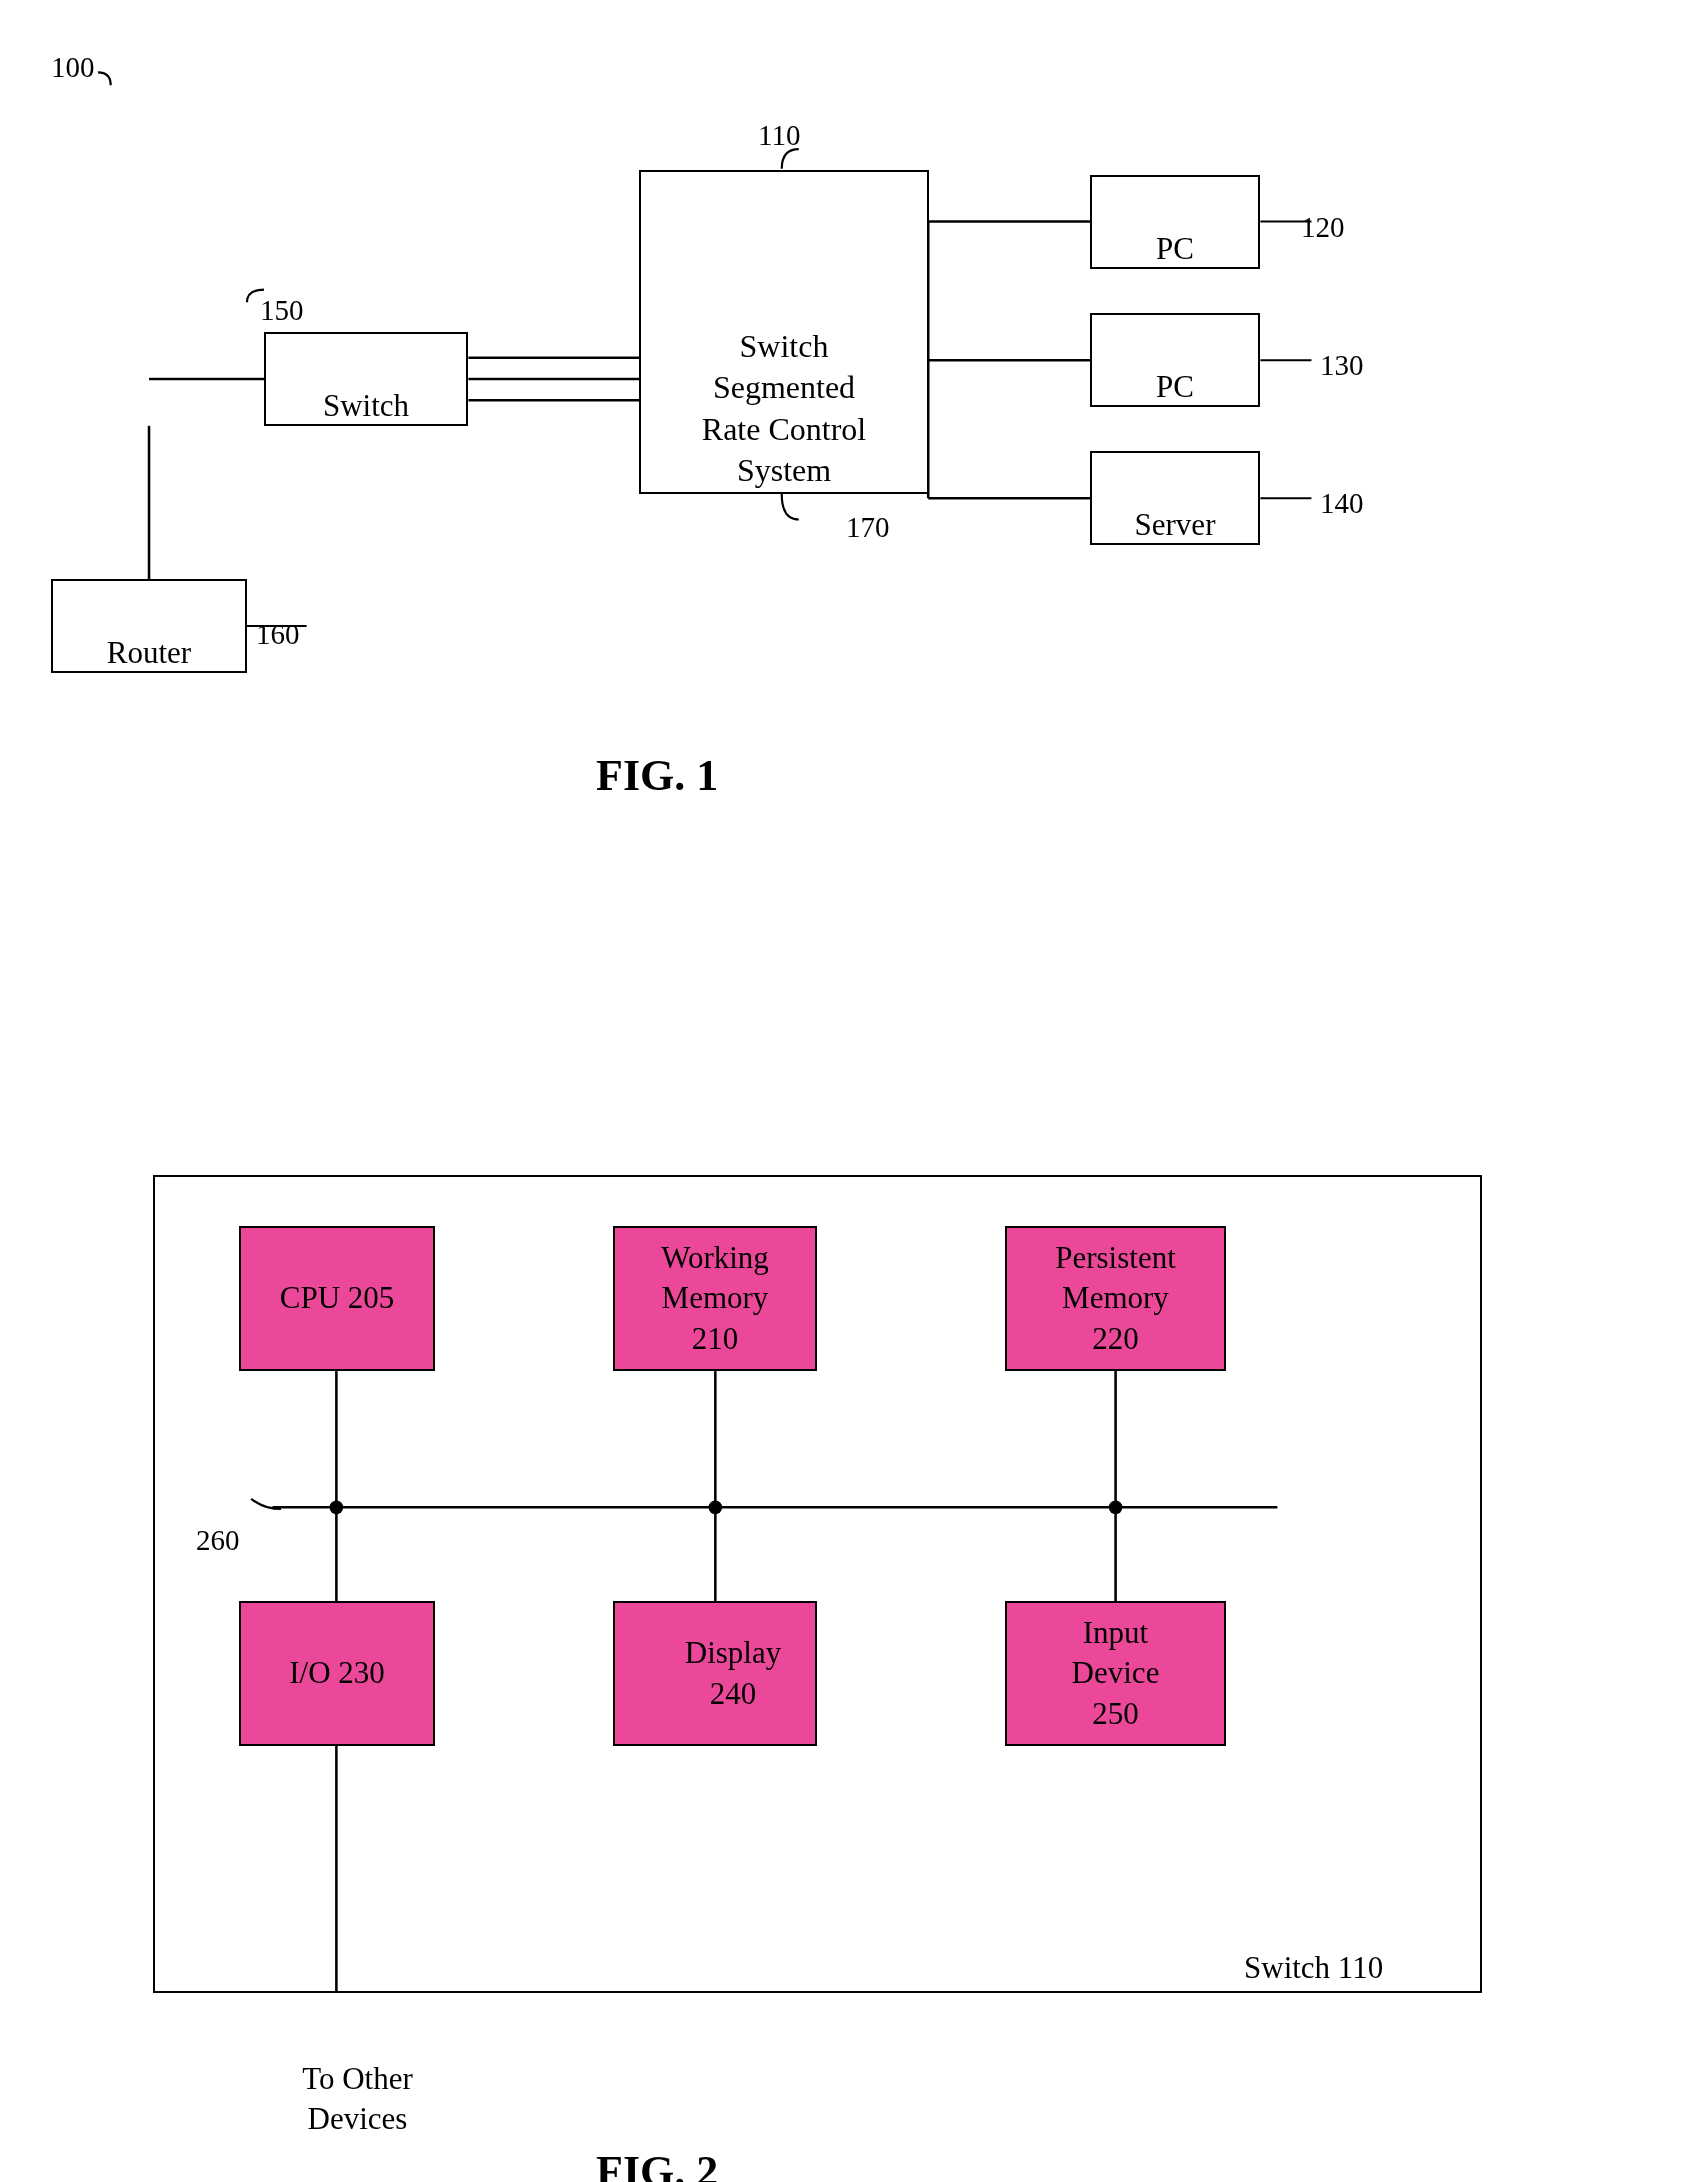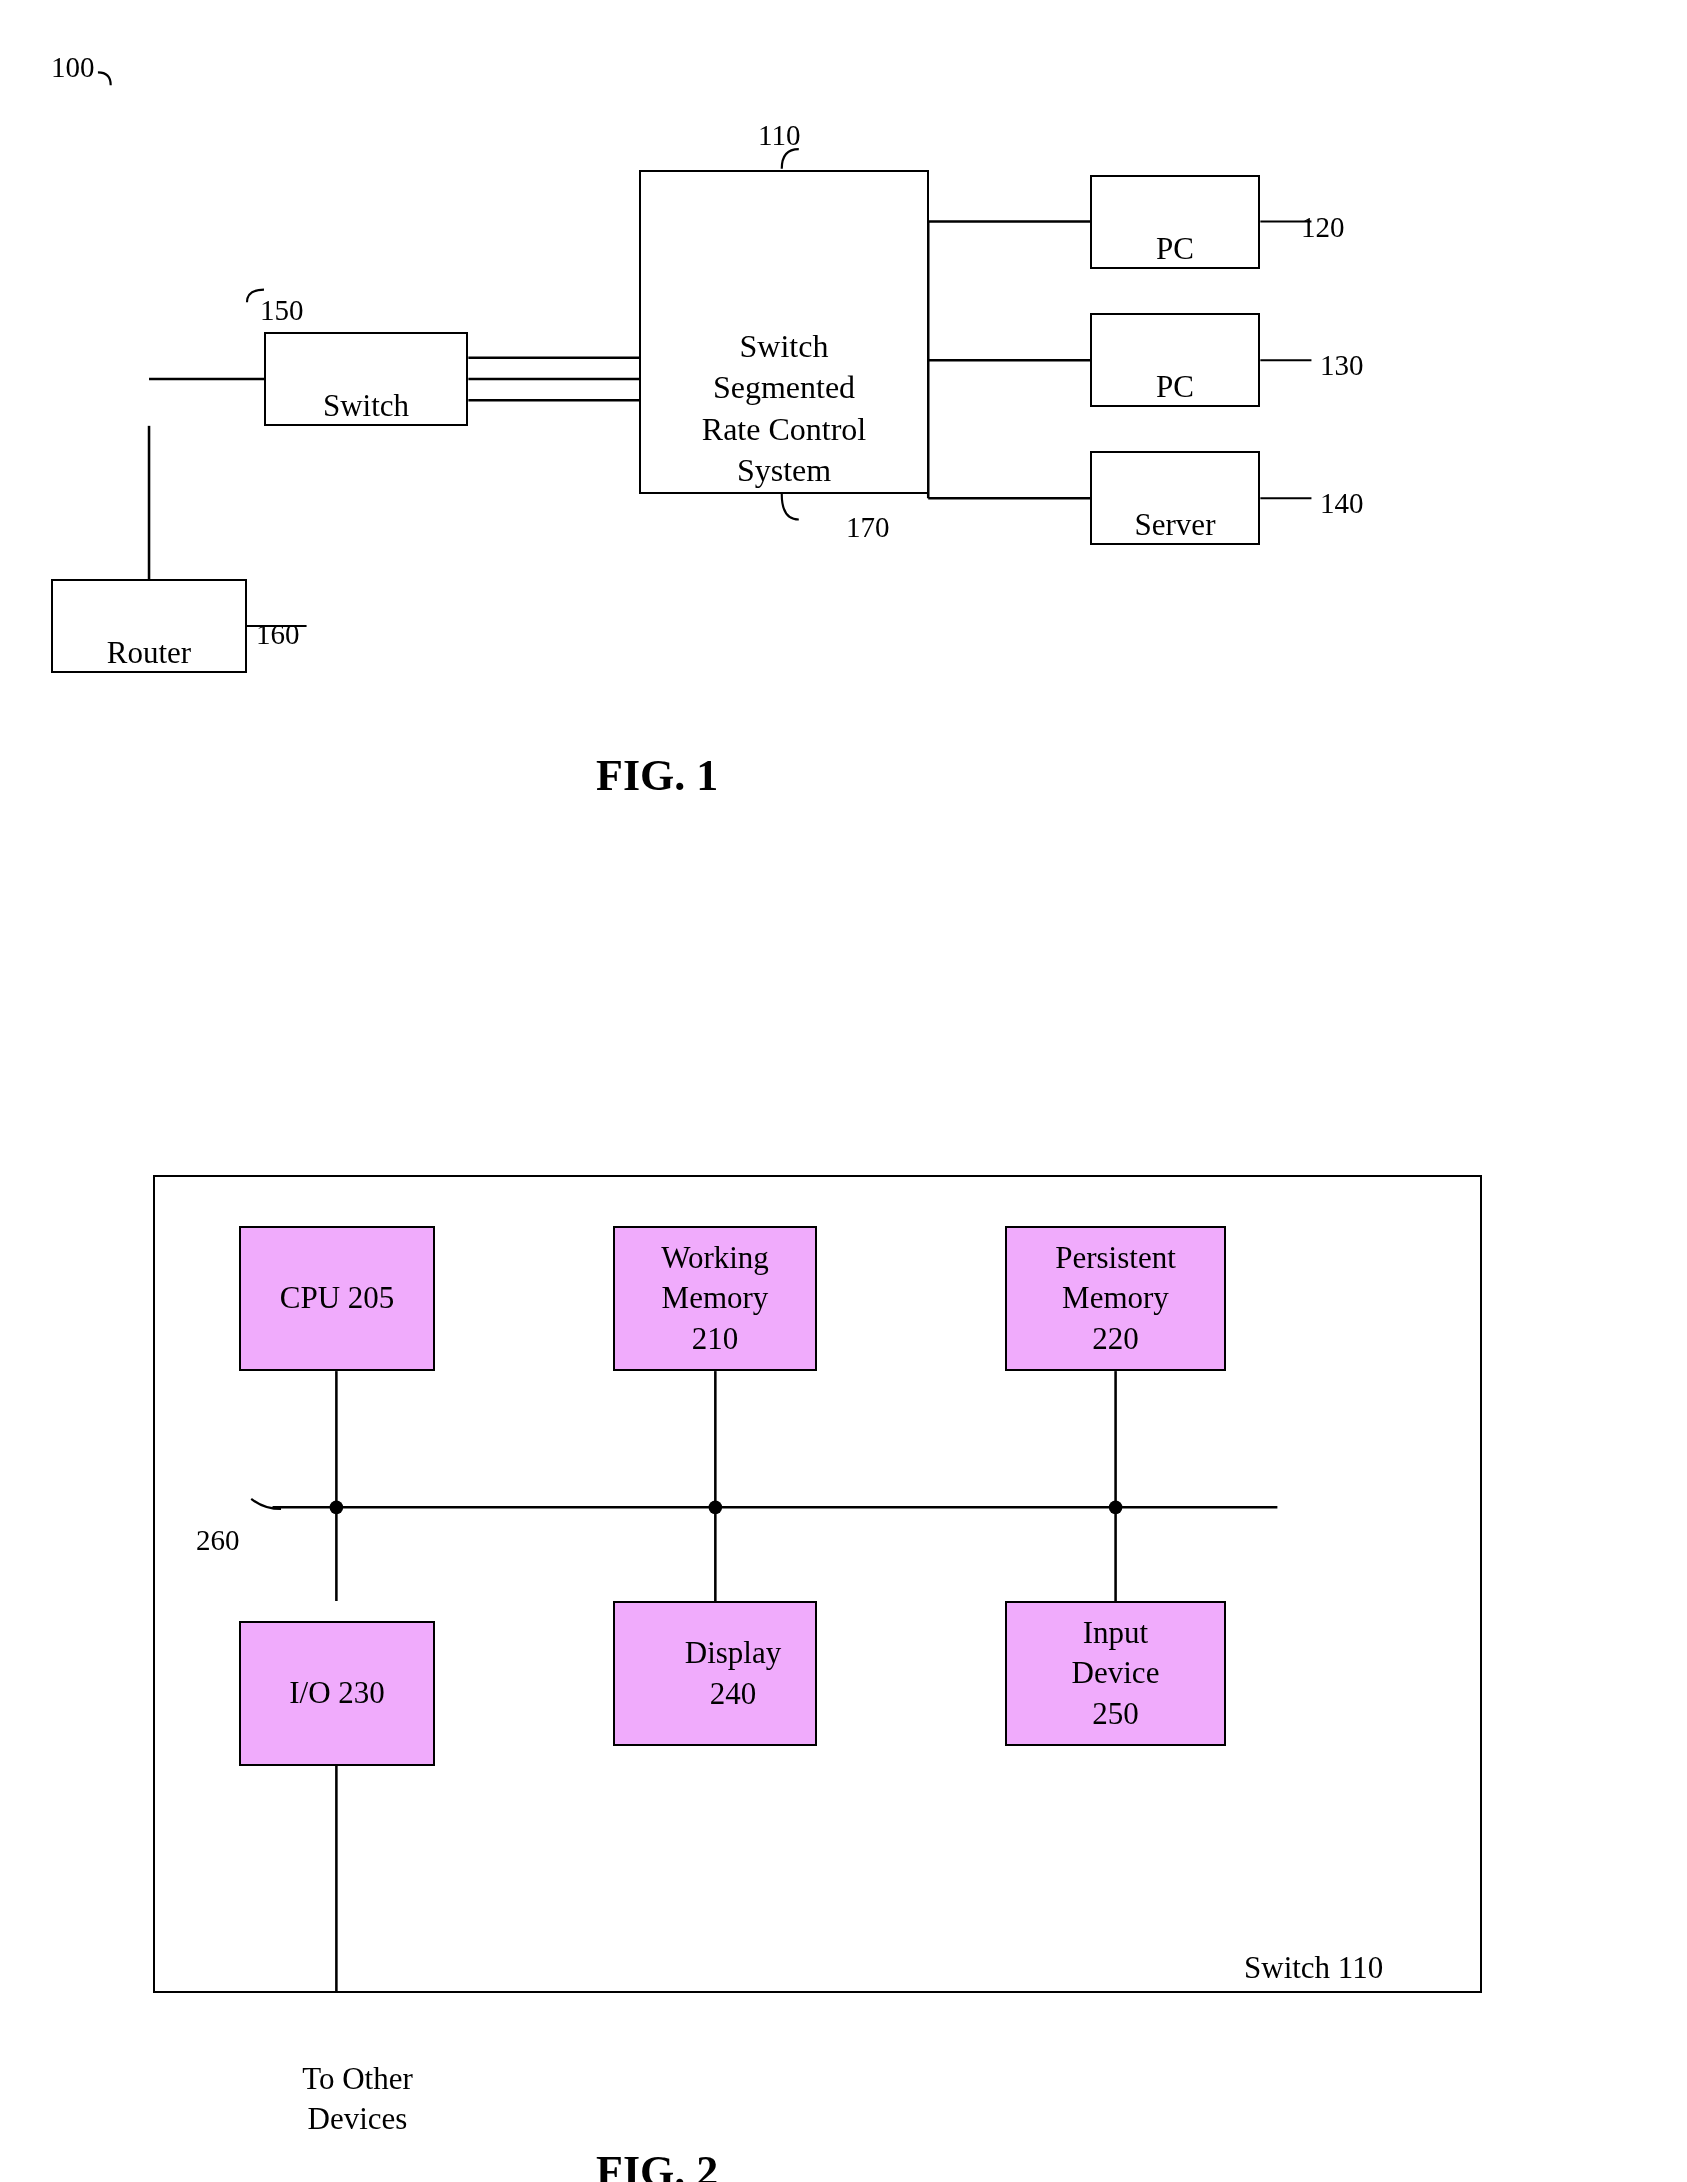--- a/index.html
+++ b/index.html
@@ -136,21 +136,21 @@
       position: absolute;
       top: 860px;
       left: 1244px;
       font-size: 31px;
     }
 
     
     .box2 {
       position: absolute;
       border: 2.6px solid #000;
-      background: #f0abfc;
+      background: #ec4899;
       display: flex;
       align-items: center;
       justify-content: center;
       text-align: center;
       font-size: 31px;
       line-height: 1.3;
     }
 
     
     .box-cpu {
@@ -175,21 +175,20 @@
       top: 136px;
       left: 1005px;
     }
 
     
     .box-io {
       width: 196px;
       height: 145px;
       top: 511px;
       left: 239px;
-      margin-top: 20px;
     }
 
     
     .box-disp {
       width: 204px;
       height: 145px;
       top: 511px;
       left: 613px;
       padding-left: 36px;
     }

